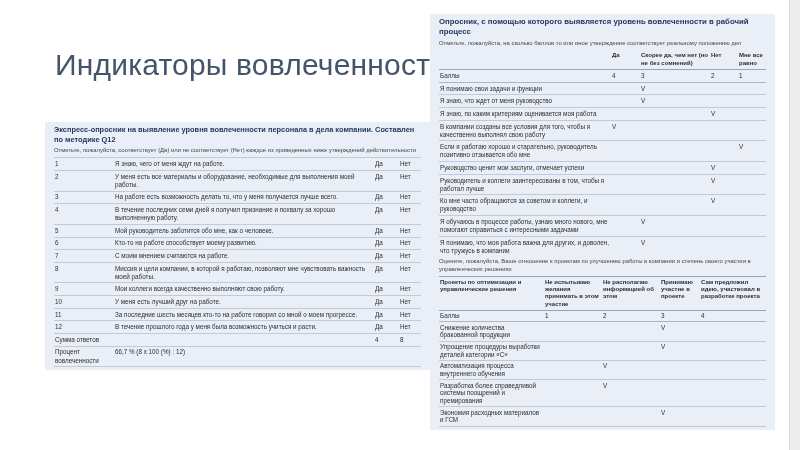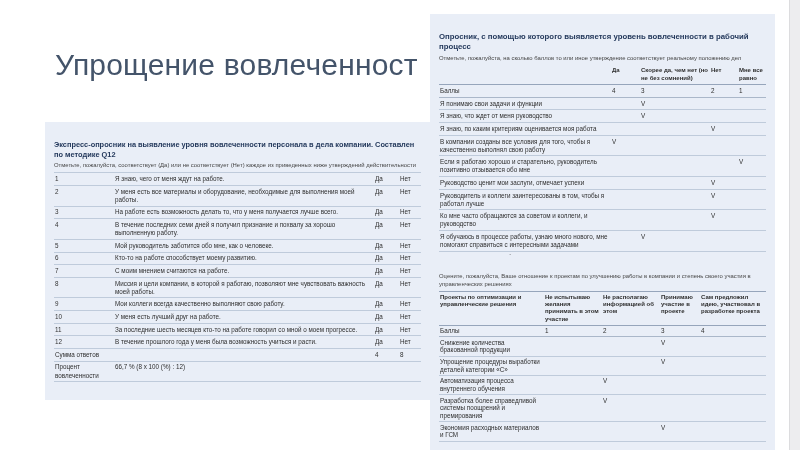--- a/index.html
+++ b/index.html
@@ -1,20 +1,20 @@
 <!DOCTYPE html>
 <html><head>
 <meta charset="utf-8">
 <style>
   *{margin:0;padding:0;box-sizing:border-box}
   html,body{width:800px;height:450px}
   body{background:#ffffff;font-family:"Liberation Sans",sans-serif;position:relative;overflow:hidden}
   .slide-title{position:absolute;left:55px;top:48px;font-size:30px;font-weight:400;color:#44546a;white-space:nowrap;letter-spacing:.2px;z-index:1}
   .canvas-edge{position:absolute;right:0;top:0;bottom:0;width:11px;background:#ededef;border-left:1px solid #dcdcde;z-index:3}
-  .panel{position:absolute;background:#e9eef7;padding:18px 9px;color:#2e2e2e;z-index:2}
+  .panel{position:absolute;background:#e9eef7;padding:3px 9px;color:#2e2e2e;z-index:2}
   .panel-left{left:45px;top:122px;width:385px;min-height:214px}
   .panel-tr{left:430px;top:14px;width:345px;min-height:229px}
   .panel-br{left:430px;top:255px;width:345px;min-height:168px}
   .tbl-title{font-weight:700;color:#24395c;font-size:7.8px;line-height:1.32;margin-bottom:2px}
   .panel-left .tbl-title{font-size:7.4px}
   .panel-br .tbl-title{font-size:7.6px}
   .tbl-subtitle{font-size:5.9px;color:#454545;line-height:1.3;margin-bottom:3px}
   table{width:100%;border-collapse:collapse;table-layout:fixed}
   td{font-size:6.3px;line-height:1.28;padding:1.8px 1px;vertical-align:top;border-bottom:1px solid #bfcbdb;word-wrap:break-word}
   tr.first-row td{border-top:1px solid #bfcbdb}
@@ -23,21 +23,21 @@
   tr.score-row td{border-bottom:1px solid #aab7c9}
   tr.spacer-row td{height:7px;border-bottom:1px solid #aab7c9}
   tr.total-row td{border-bottom:1px solid #96a5bb}
   .val-bold{font-weight:700}
   .c-num{color:#333}
   .panel-br td{padding:1.5px 1px;line-height:1.22}
 </style>
 </head>
 <body>
 
-<h1 class="slide-title">Упрощение вовлеченност</h1>
+<h1 class="slide-title">Индикаторы вовлеченност</h1>
 
 <section class="panel panel-left">
   <div class="tbl-title">Экспресс-опросник на выявление уровня вовлеченности персонала в дела компании. Составлен по методике Q12</div>
   <div class="tbl-subtitle">Отметьте, пожалуйста, соответствует (Да) или не соответствует (Нет) каждое из приведенных ниже утверждений действительности</div>
   <table>
     <colgroup>
         <col style="width:60px">
         <col>
         <col style="width:25px">
         <col style="width:22px">

